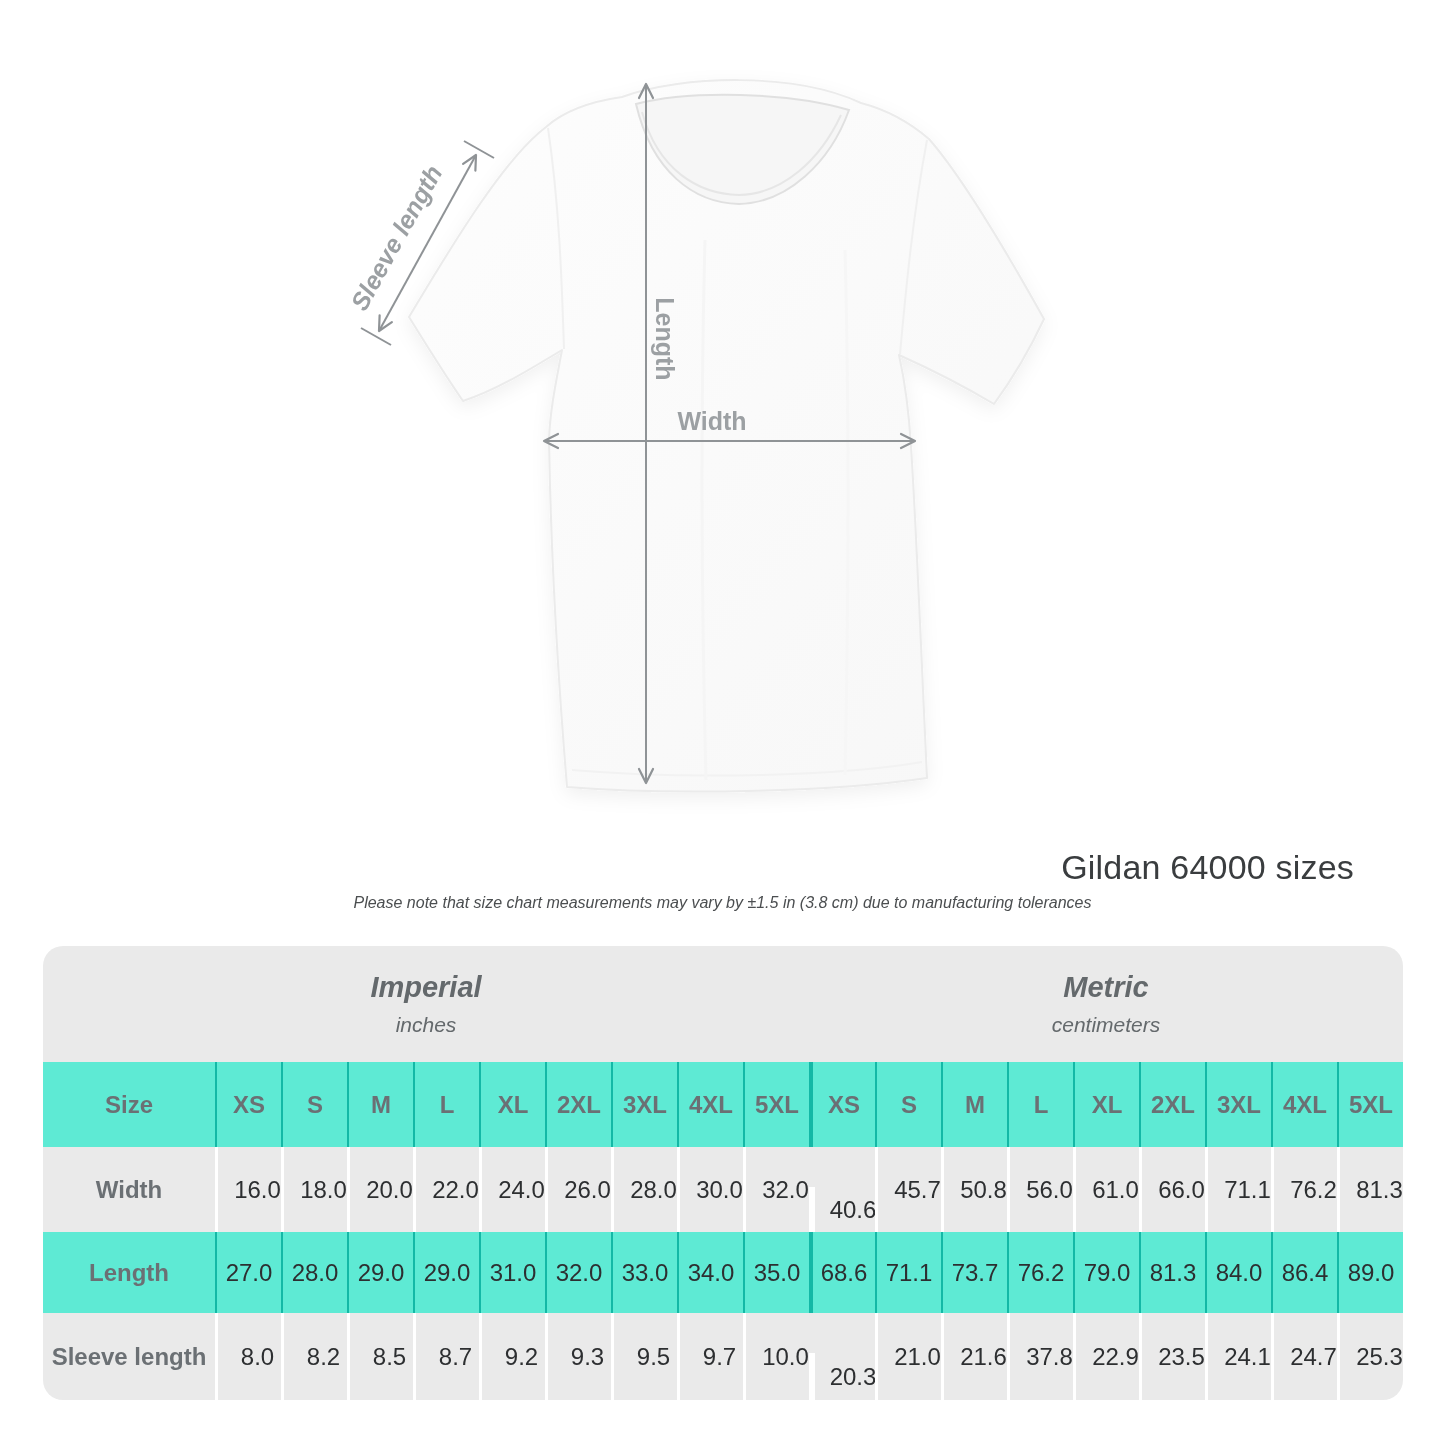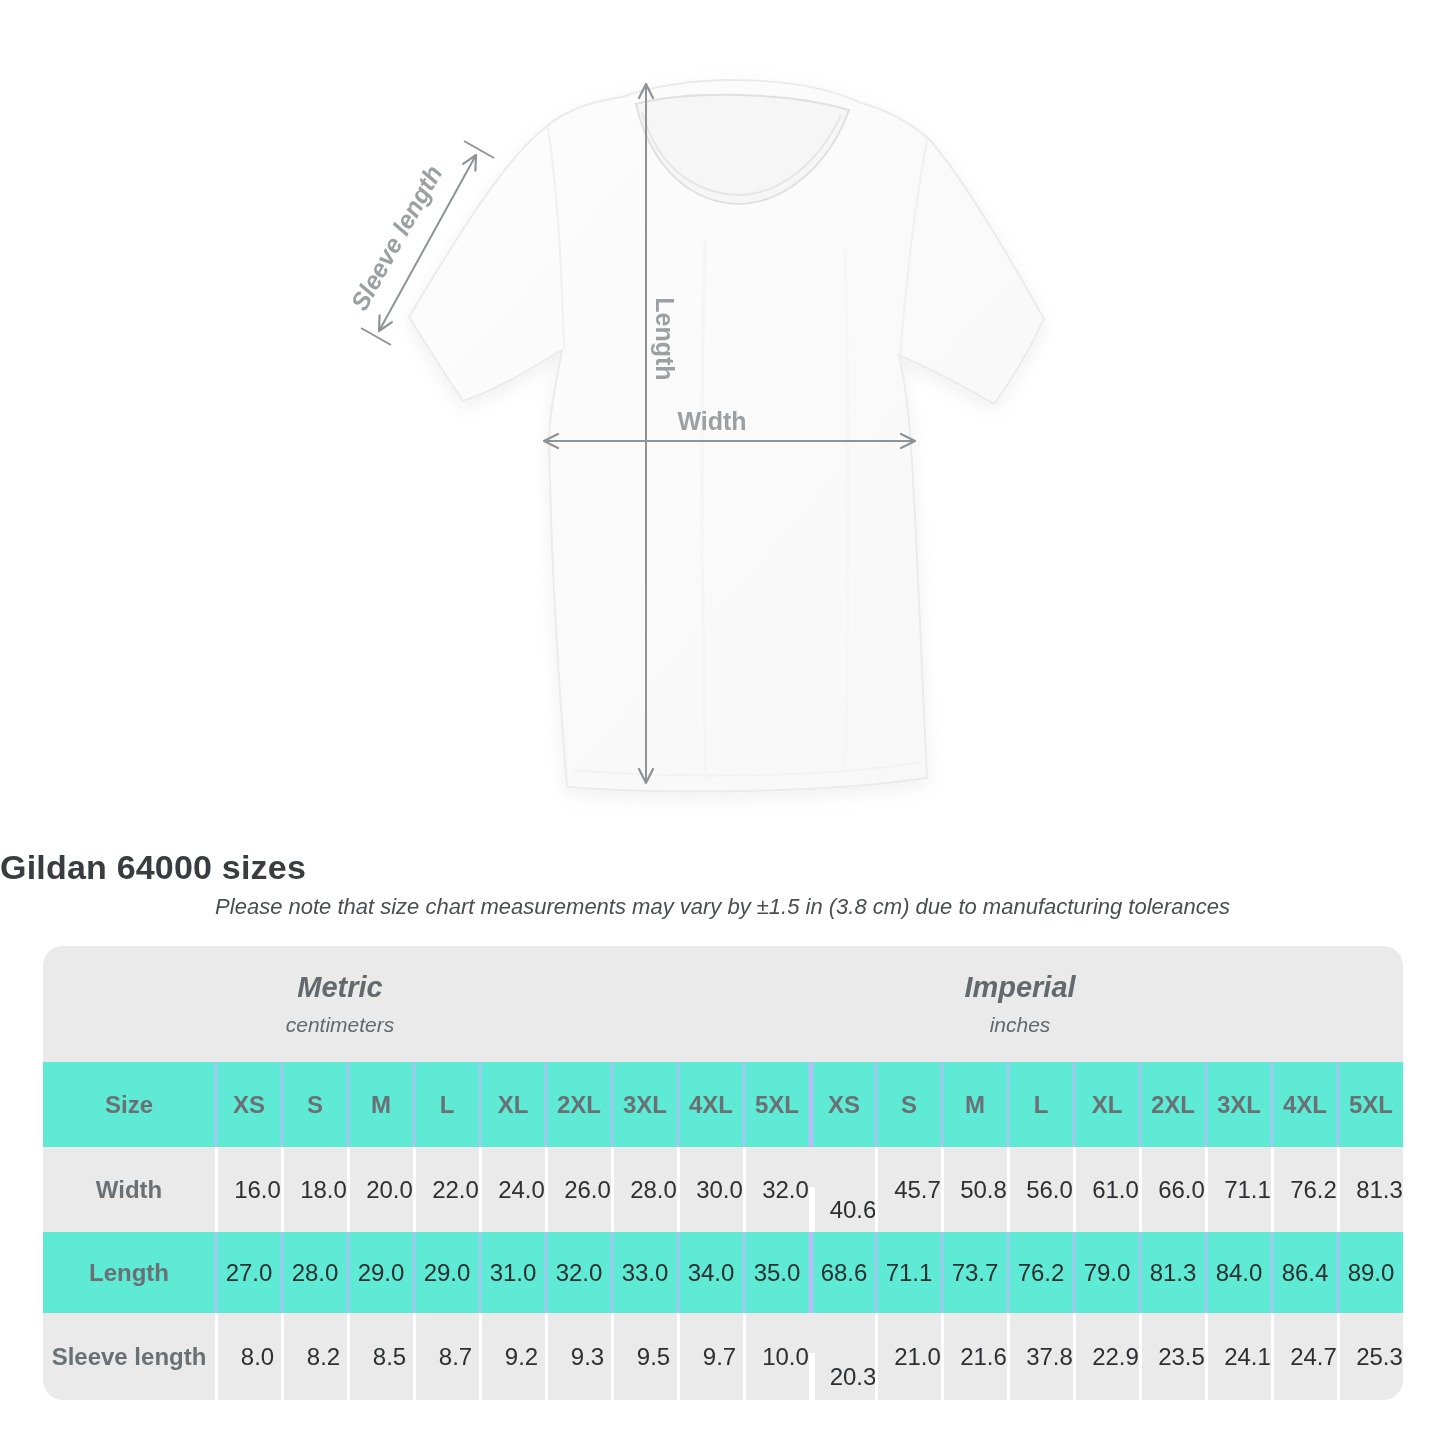--- a/index.html
+++ b/index.html
@@ -5,26 +5,26 @@
   html,body{margin:0;padding:0;}
   body{
     width:1445px;height:1445px;position:relative;background:#ffffff;
     font-family:"Liberation Sans","DejaVu Sans",sans-serif;overflow:hidden;
   }
   
   .diagram{position:absolute;left:0;top:0;}
   .dim-label{fill:#9CA0A3;font-weight:bold;font-size:25px;font-family:"Liberation Sans",sans-serif;}
   
   .title{
-    position:absolute;left:0;top:848px;width:1354px;text-align:left;
-    font-size:34px;font-weight:bold;color:#3A3D3F;letter-spacing:.2px;
+    position:absolute;left:0;top:848px;width:1354px;text-align:right;
+    font-size:34px;font-weight:normal;color:#3A3D3F;letter-spacing:.2px;
   }
   .note{
     position:absolute;left:0;top:894px;width:1445px;text-align:center;
-    font-size:22px;font-style:italic;color:#4B4E50;
+    font-size:16px;font-style:italic;color:#4B4E50;
   }
   
   .size-table{position:absolute;left:43px;top:946px;width:1360px;}
   .band-top{
     height:116px;background:#EAEAEA;border-radius:20px 20px 0 0;
     display:flex;align-items:stretch;
   }
   .group-hdr{display:flex;flex-direction:column;align-items:center;justify-content:center;gap:9px;}
   .group-hdr.imperial{width:766px;}
   .group-hdr.metric{width:594px;}
@@ -32,21 +32,21 @@
   .group-units{font-size:21px;font-style:italic;color:#64696C;}
   .row{display:grid;grid-template-columns:172px repeat(18,66px);}
   .row .c{
     display:flex;align-items:center;justify-content:center;
     font-size:24px;color:#2D2F31;
   }
   .row .lbl{font-weight:bold;color:#6B7074;}
   .row .hdr{font-weight:bold;color:#6B7074;}
   .row.white{background:#5eead4;}
   .row.gray{background:#EAEAEA;}
-  .row.white .c:not(.lbl){border-left:2px solid #c4b5fd;}
+  .row.white .c:not(.lbl){border-left:2px solid #14b8a6;}
   .row.white .c.sec{border-left-width:4px;}
   .row.gray .c:not(.lbl){border-left:3px solid #ffffff;padding-left:16px;}
   .row.gray .c.sec{border-left-width:6px;margin-top:40px;}
   .row.size-row{height:85px;}
   .row.width-row{height:85px;}
   .row.length-row{height:81px;}
   .row.sleeve-row{height:87px;border-radius:0 0 20px 20px;overflow:hidden;}
 </style>
 </head>
 <body>
@@ -110,27 +110,27 @@
   <text class="dim-label" x="665" y="348" text-anchor="middle" transform="rotate(90 665 339)">Length</text>
   <text class="dim-label" x="712" y="430" text-anchor="middle">Width</text>
 </svg>
 
 <div class="title">Gildan 64000 sizes</div>
 <div class="note">Please note that size chart measurements may vary by ±1.5 in (3.8 cm) due to manufacturing tolerances</div>
 
 <div class="size-table">
 
   <div class="band-top">
+    <div class="group-hdr imperial">
+      <div class="group-name">Imperial</div>
+      <div class="group-units">inches</div>
+    </div>
     <div class="group-hdr metric">
       <div class="group-name">Metric</div>
       <div class="group-units">centimeters</div>
-    </div>
-    <div class="group-hdr imperial">
-      <div class="group-name">Imperial</div>
-      <div class="group-units">inches</div>
     </div>
   </div>
 
   <div class="row white size-row">
     <div class="c lbl">Size</div>
   <div class="c hdr">XS</div>
       <div class="c hdr">S</div>
       <div class="c hdr">M</div>
       <div class="c hdr">L</div>
       <div class="c hdr">XL</div>

